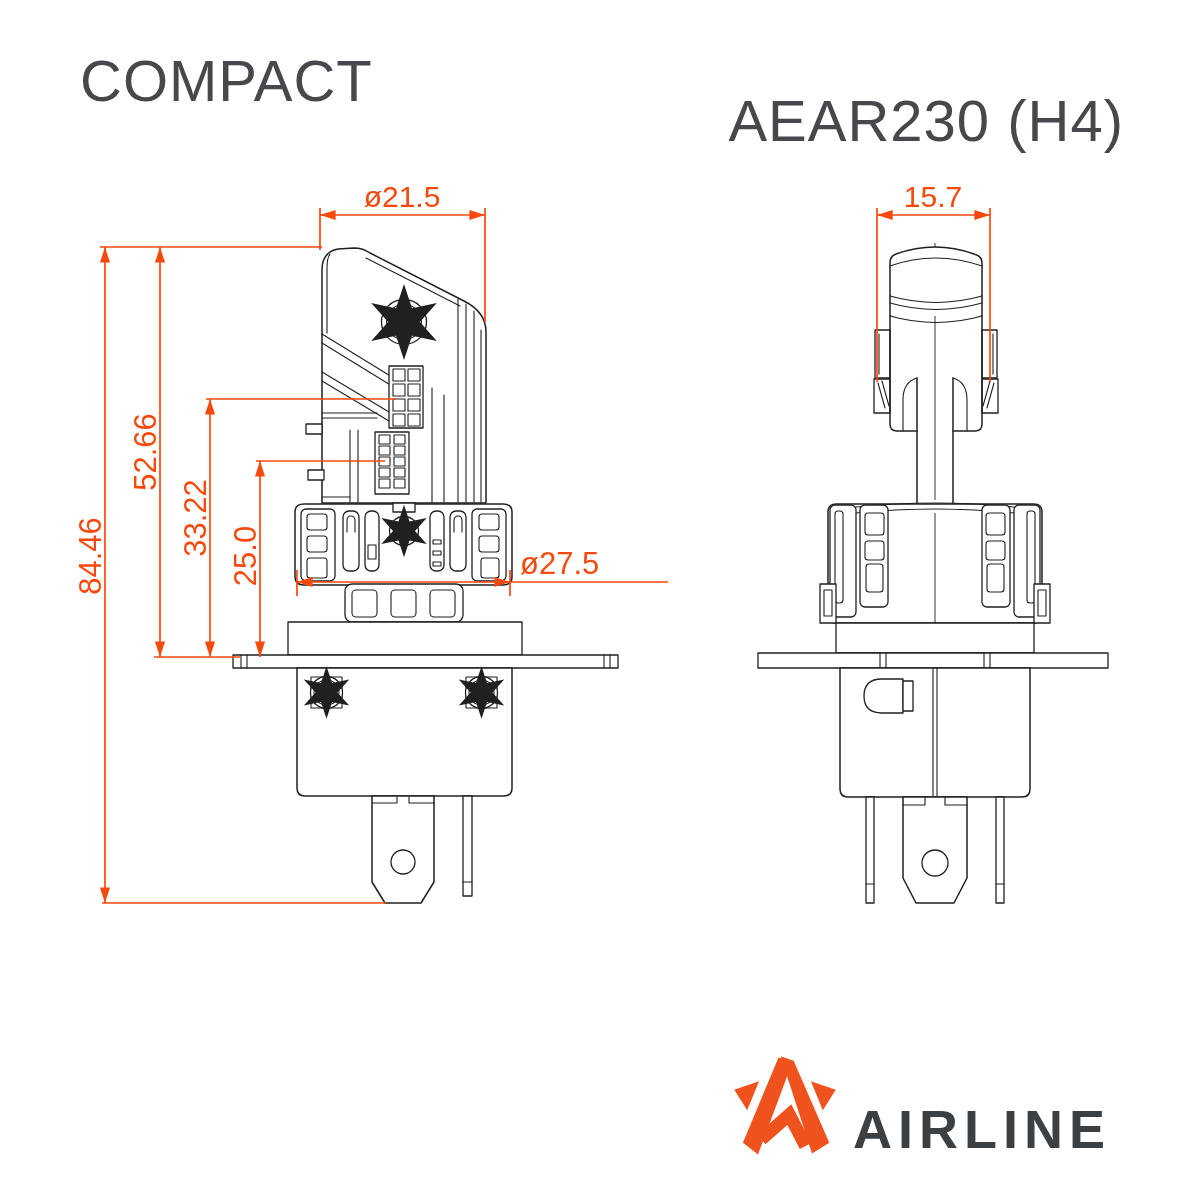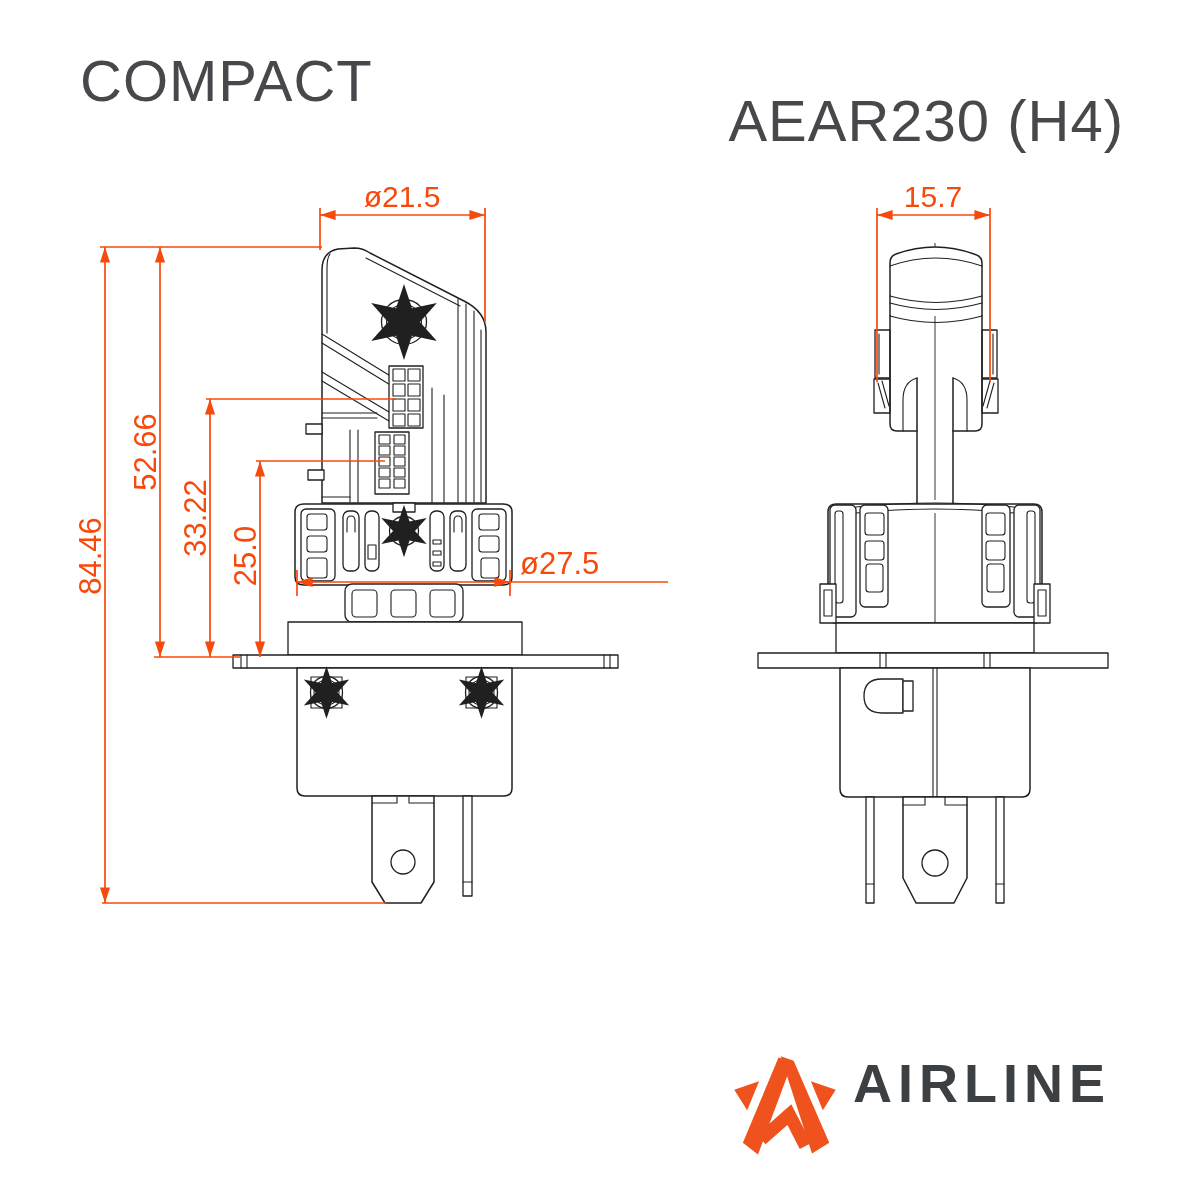--- a/index.html
+++ b/index.html
@@ -15,21 +15,21 @@
   .white{fill:#ffffff;stroke:#202020;stroke-width:1.3;stroke-linejoin:round;}
   .thin{fill:none;stroke:#202020;stroke-width:1.1;stroke-linejoin:round;stroke-linecap:round;}
   .thick{fill:none;stroke:#202020;stroke-width:1.5;stroke-linejoin:round;stroke-linecap:round;}
   .cl{fill:none;stroke:#202020;stroke-width:0.9;}
   .starln{fill:none;stroke:#202020;stroke-width:1.2;vector-effect:non-scaling-stroke;}
   
   .dim{fill:none;stroke:#F8490D;stroke-width:1.7;}
   .dimtxt{fill:#F8490D;font-family:"Liberation Sans",sans-serif;font-size:30px;}
   .dimtxtv{fill:#F8490D;font-family:"Liberation Sans",sans-serif;font-size:31px;}
   
-  .logo{position:absolute;left:731px;top:1056px;display:flex;align-items:flex-start;gap:14px;}
+  .logo{position:absolute;left:731px;top:1056px;display:flex;align-items:flex-end;gap:14px;}
   .logo-text{font-size:54px;font-weight:bold;letter-spacing:6px;color:#3D4043;line-height:1;}
 </style>
 </head>
 <body>
 
 <div class="canvas">
 
   <div class="title title-left">COMPACT</div>
   <div class="title title-right">AEAR230 (H4)</div>
 

